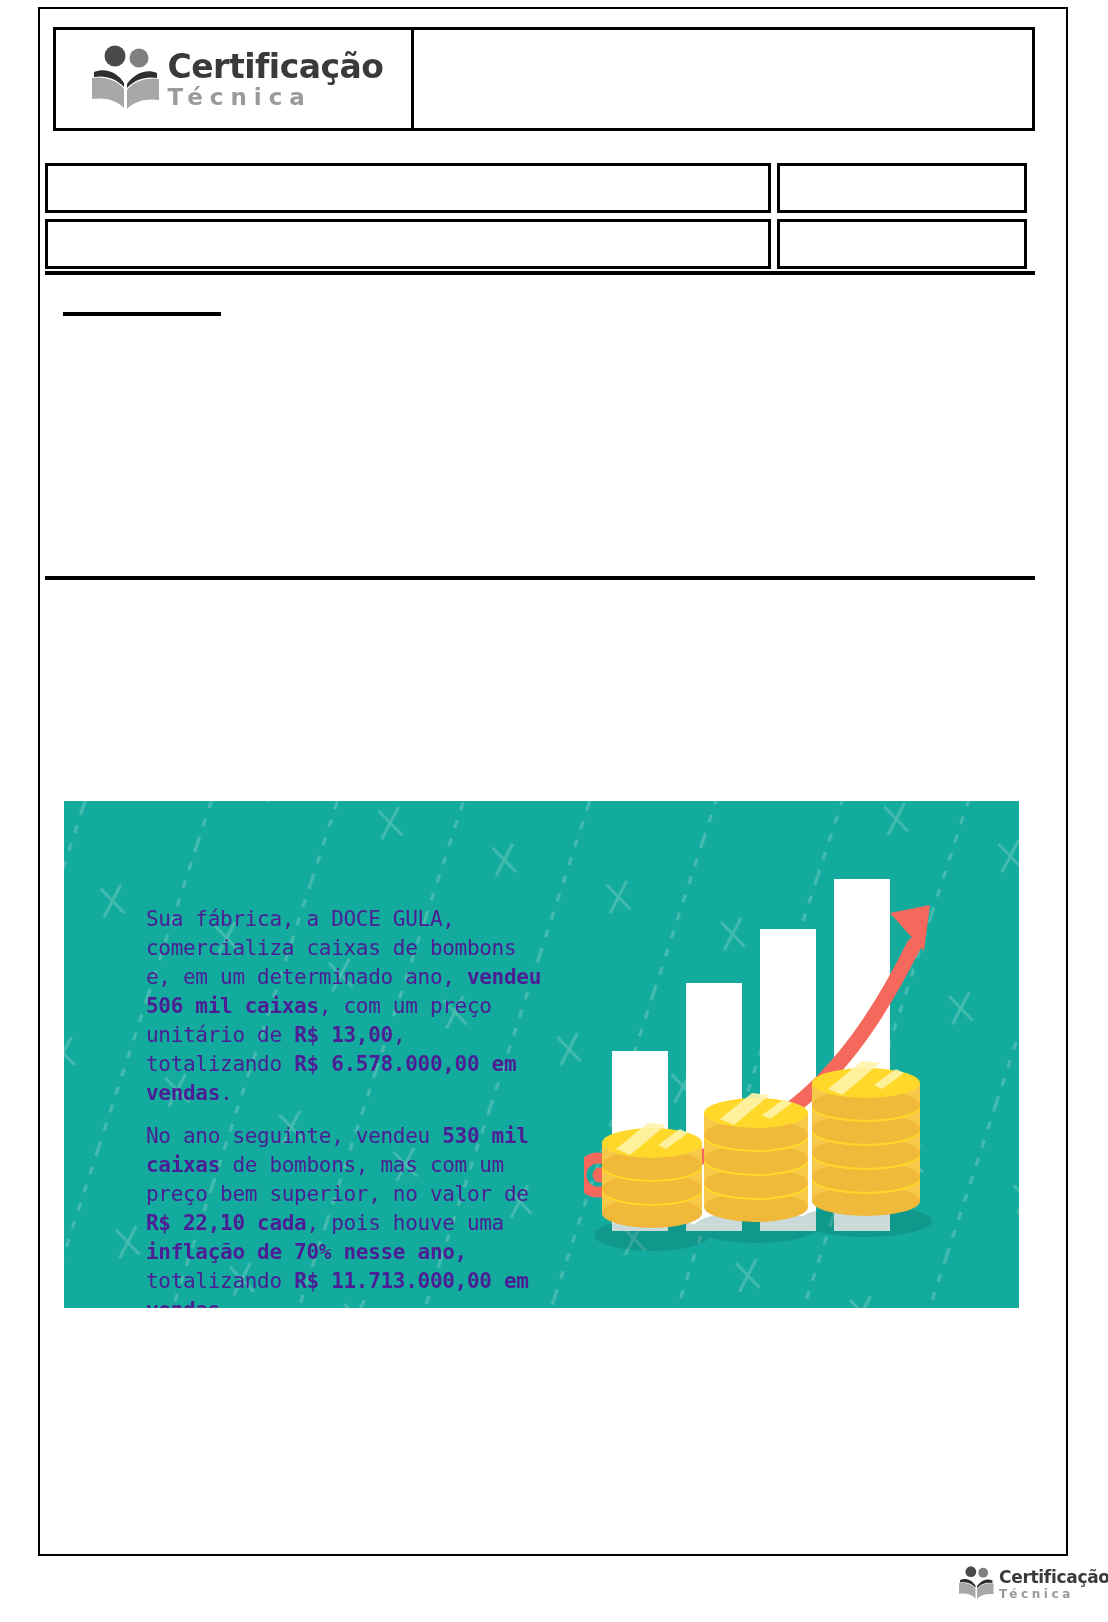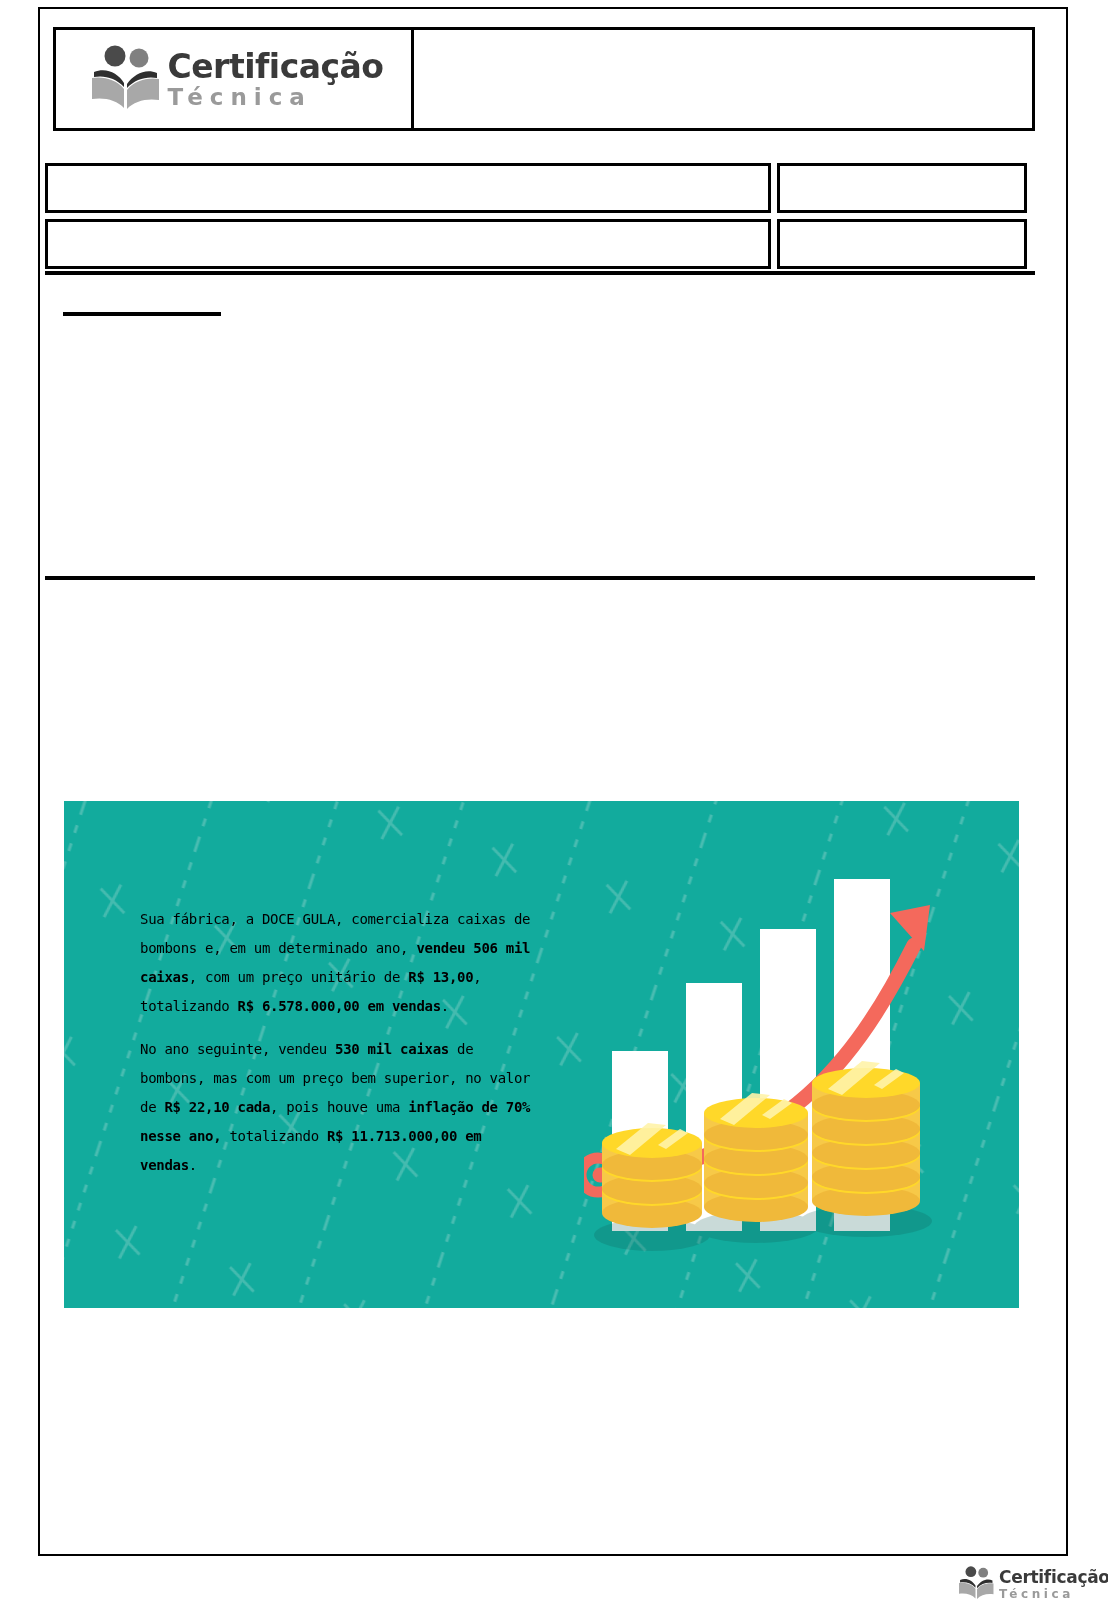--- a/index.html
+++ b/index.html
@@ -135,26 +135,26 @@
   }
   .info-bg {
     position: absolute;
     inset: 0;
     width: 100%;
     height: 100%;
   }
 
   .info-text {
     position: absolute;
-    left: 76px;
+    left: 82px;
     top: 104px;
     width: 400px;
-    color: #000000;
+    color: #4c1d95;
     font-family: "DejaVu Sans Mono", monospace;
-    font-size: 14px;
+    font-size: 21px;
     line-height: 29px;
     letter-spacing: -0.3px;
   }
   .info-text p { margin: 0; }
   .info-text p + p { margin-top: 14px; }
   .info-text b { font-weight: bold; }
 
   .info-art {
     position: absolute;
     left: 520px;

